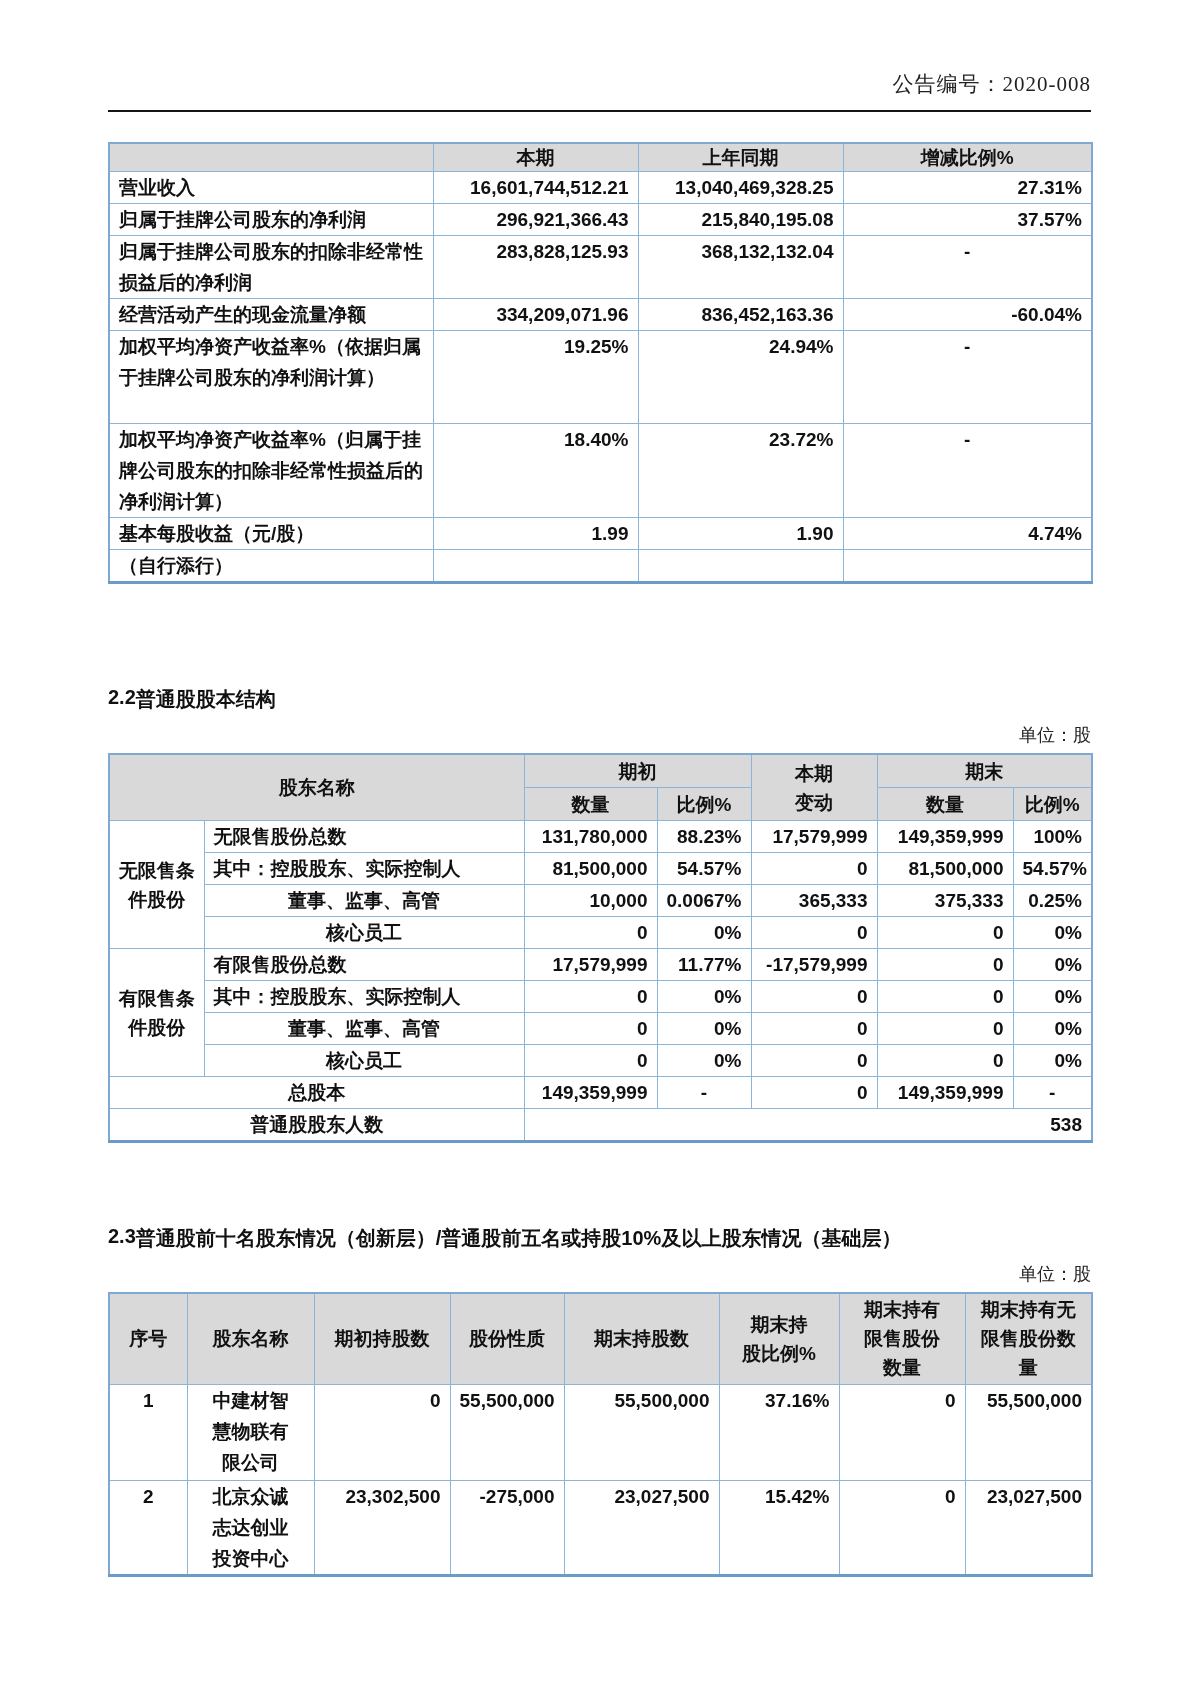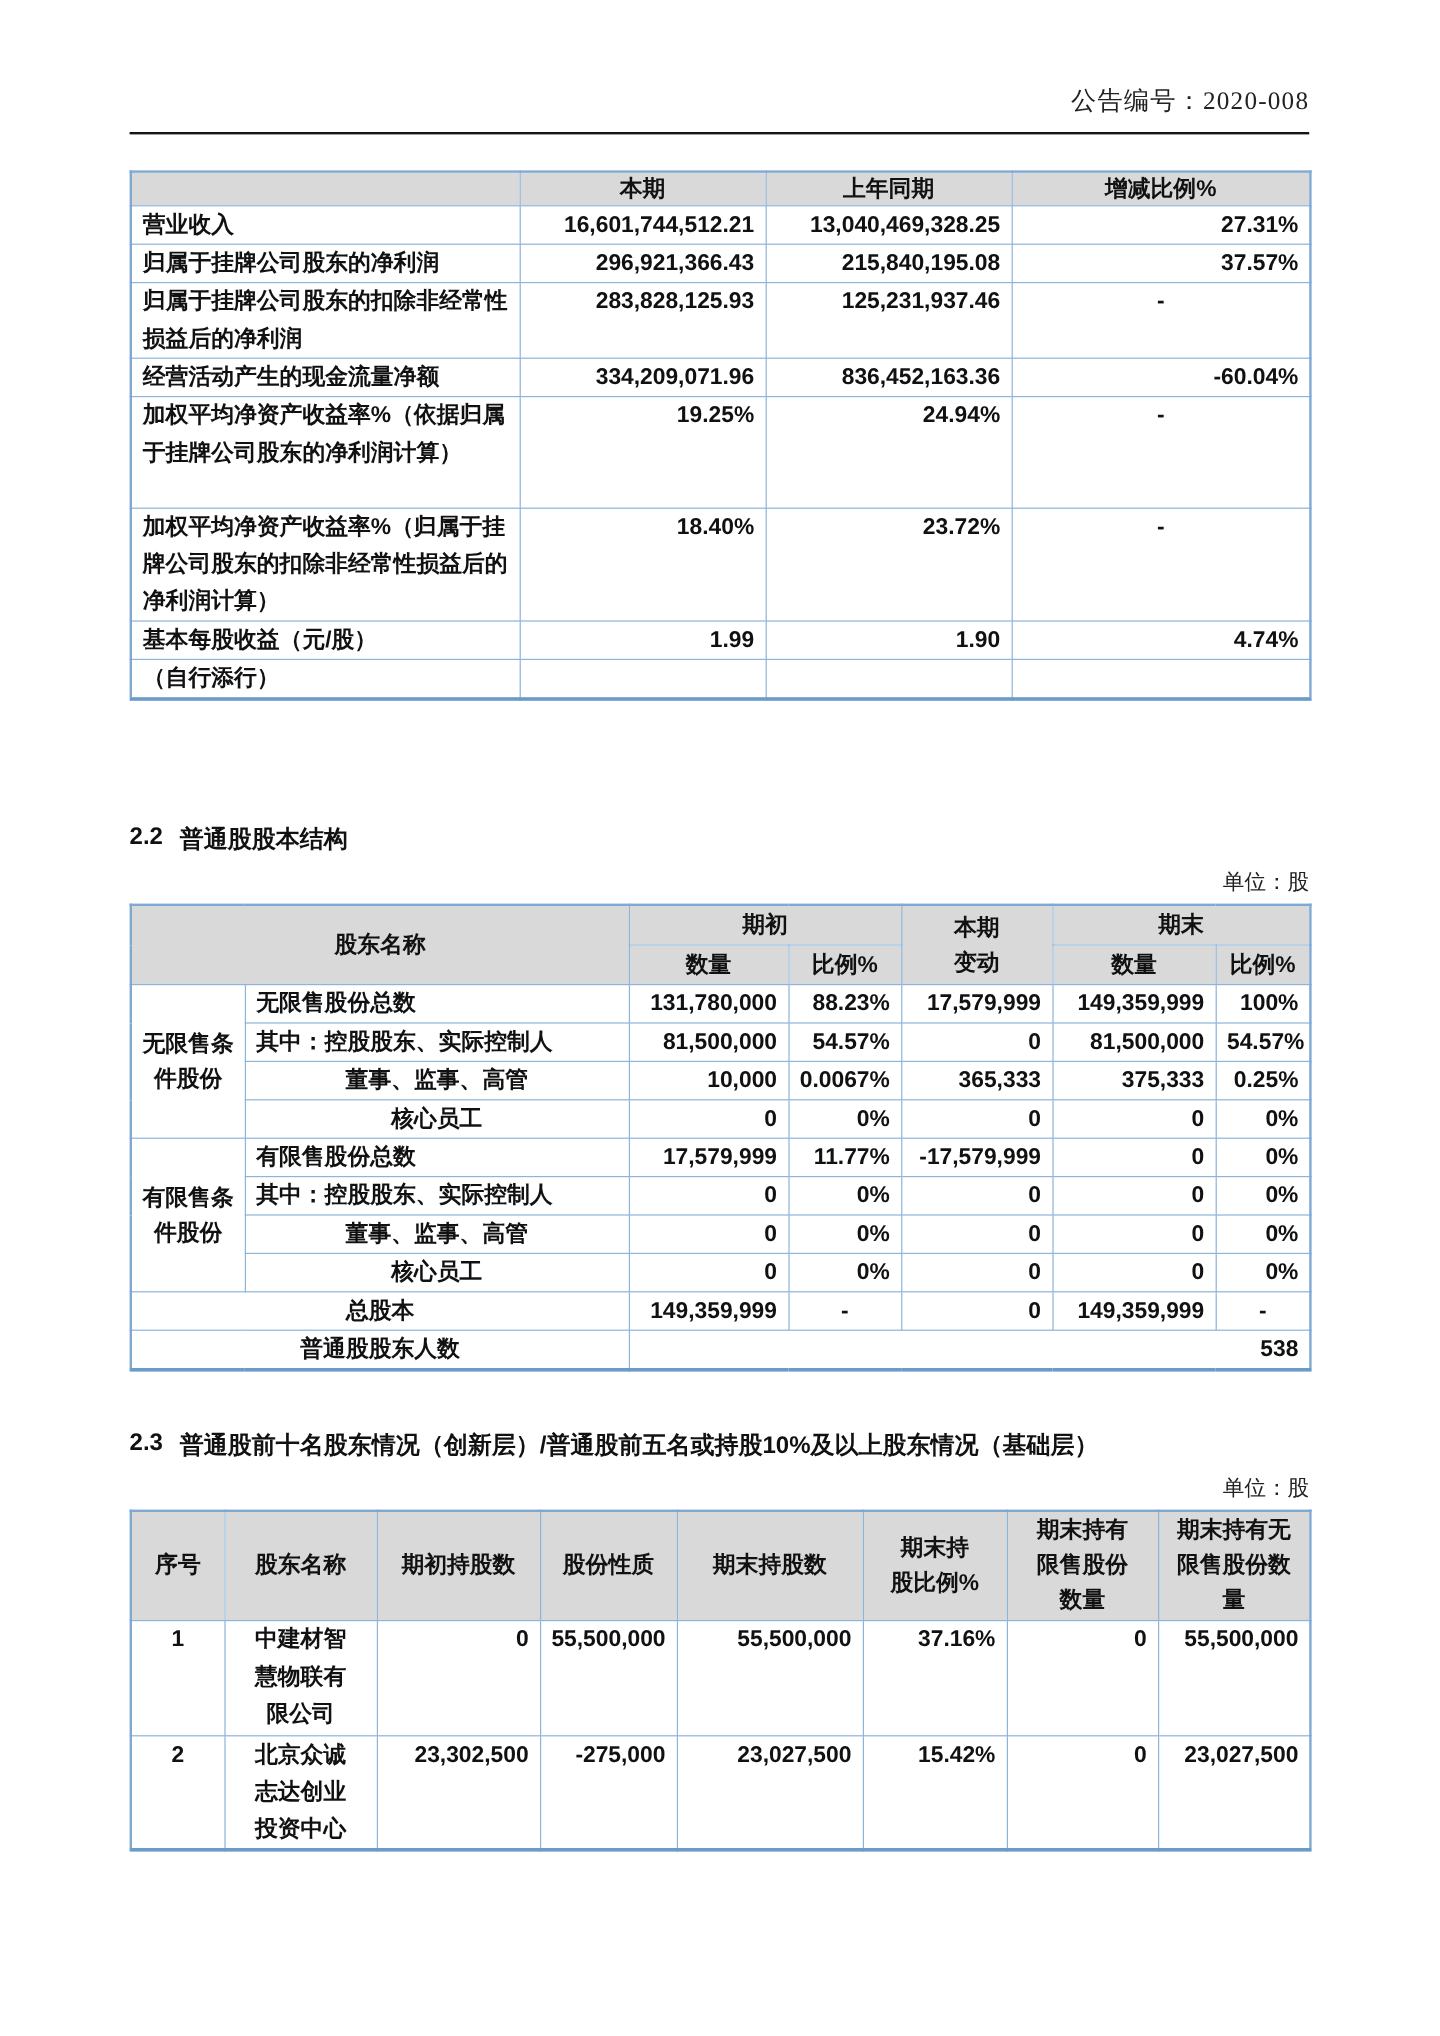--- a/index.html
+++ b/index.html
@@ -42,23 +42,23 @@
   .b{font-weight:700;}
 
   
   .t1 td{vertical-align:top;line-height:31px;margin-top:44px;}
   .t1 .hr0{height:26px;}
   .rh1{height:31px;}
   .rh2{height:62px;}
   .rh3{height:93px;}
 
   
-  .sec-title{display:flex;gap:14px;font-size:20px;font-weight:700;color:#111;}
+  .sec-title{display:flex;font-size:20px;font-weight:700;color:#111;}
   .sec-title.m1{margin-top:102px;}
-  .sec-title.m2{margin-top:48px;}
+  .sec-title.m2{margin-top:82px;}
   .unit{margin-top:10px;margin-bottom:6px;text-align:right;font-size:18px;font-weight:500;color:#222;}
 
   
   .t2 td{vertical-align:middle;line-height:29px;height:31px;}
   .t2 th{height:32px;}
   .grp{vertical-align:middle;text-align:center;line-height:30px;padding:0 6px;}
   .w2{display:inline-block;width:2.2em;line-height:29px;}
 
   
   .t3 th{height:auto;line-height:29px;}
@@ -102,21 +102,21 @@
       </tr>
       <tr class="rh1">
         <td class="l">归属于挂牌公司股东的净利润</td>
         <td class="r">296,921,366.43</td>
         <td class="r">215,840,195.08</td>
         <td class="r">37.57%</td>
       </tr>
       <tr class="rh2">
         <td class="l">归属于挂牌公司股东的扣除非经常性损益后的净利润</td>
         <td class="r">283,828,125.93</td>
-        <td class="r">125,231,937.46</td>
+        <td class="r">368,132,132.04</td>
         <td class="c">-</td>
       </tr>
       <tr class="rh1">
         <td class="l">经营活动产生的现金流量净额</td>
         <td class="r">334,209,071.96</td>
         <td class="r">836,452,163.36</td>
         <td class="r">-60.04%</td>
       </tr>
       <tr class="rh3">
         <td class="l">加权平均净资产收益率%（依据归属于挂牌公司股东的净利润计算）</td>

